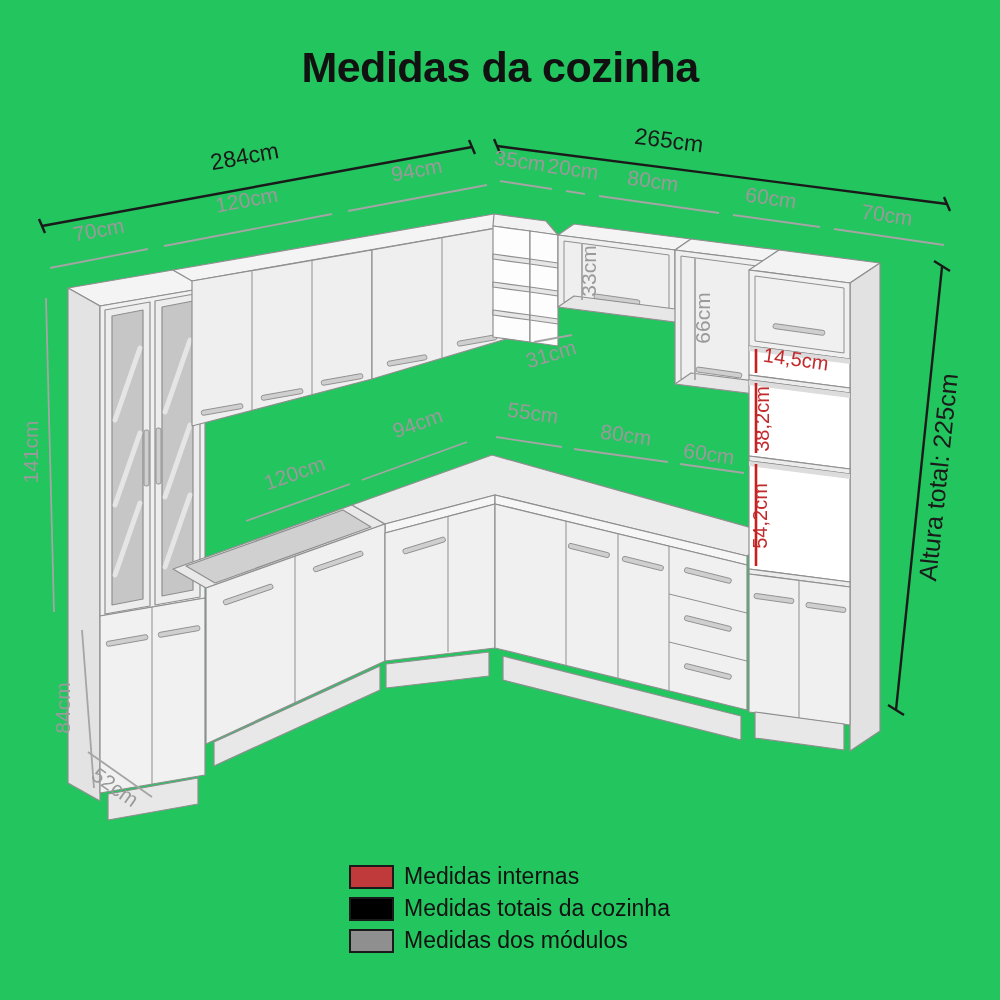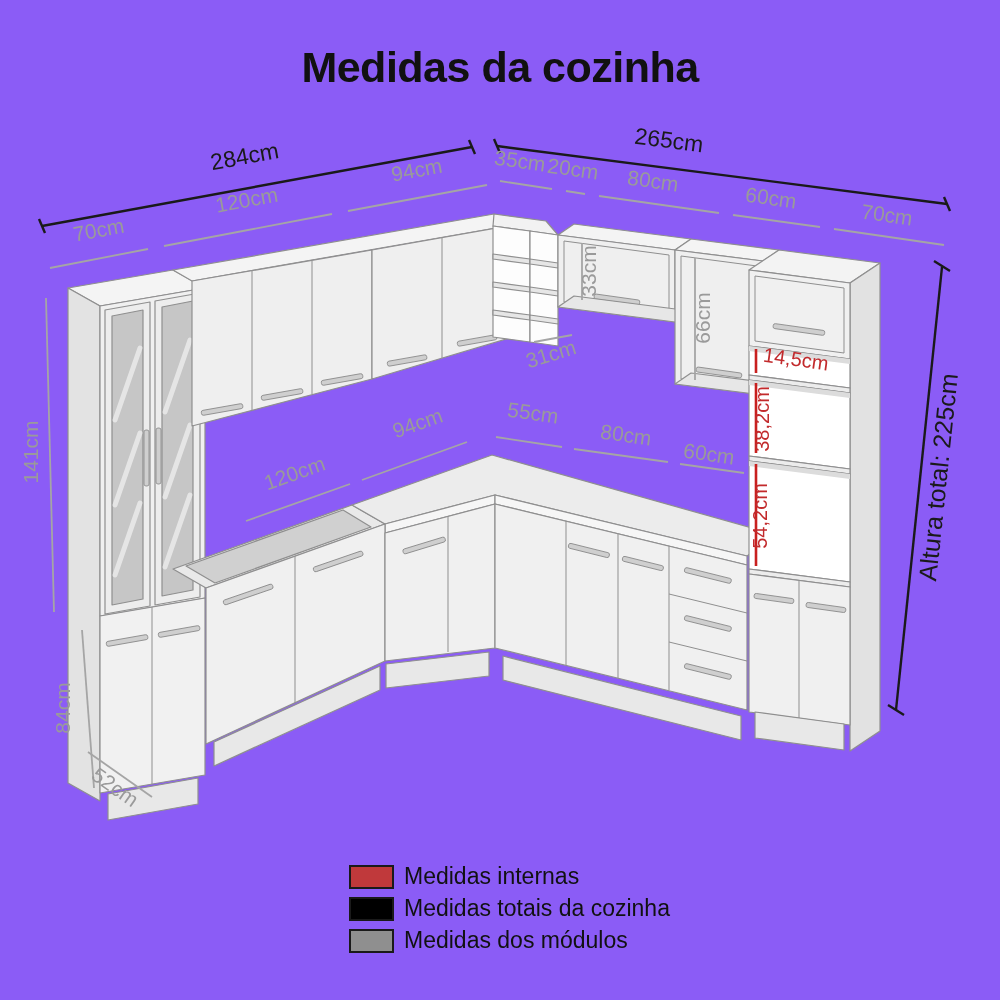--- a/index.html
+++ b/index.html
@@ -1,16 +1,16 @@
 <!DOCTYPE html>
 <html><head>
 <meta charset="utf-8">
 <style>
   html,body{margin:0;padding:0;background:#ffffff;}
-  .page{position:relative;width:1000px;height:1000px;background:#8b5cf6;overflow:hidden;
+  .page{position:relative;width:1000px;height:1000px;background:#22c55e;overflow:hidden;
         font-family:"Liberation Sans",sans-serif;}
   svg{display:block;}
   text{font-family:"Liberation Sans",sans-serif;}
   .t-title{font-size:43px;font-weight:bold;fill:#111;letter-spacing:-0.5px;}
   .t-total{font-size:23px;fill:#1a1a1a;}
   .t-mod{font-size:21px;fill:#9a9a9a;}
   .t-red{font-size:20px;fill:#c22a2c;}
   .t-legend{font-size:23px;fill:#111;}
   .ln-total{stroke:#1a1a1a;stroke-width:2.4;fill:none;}
   .ln-mod{stroke:#a5a5a5;stroke-width:1.8;fill:none;}

